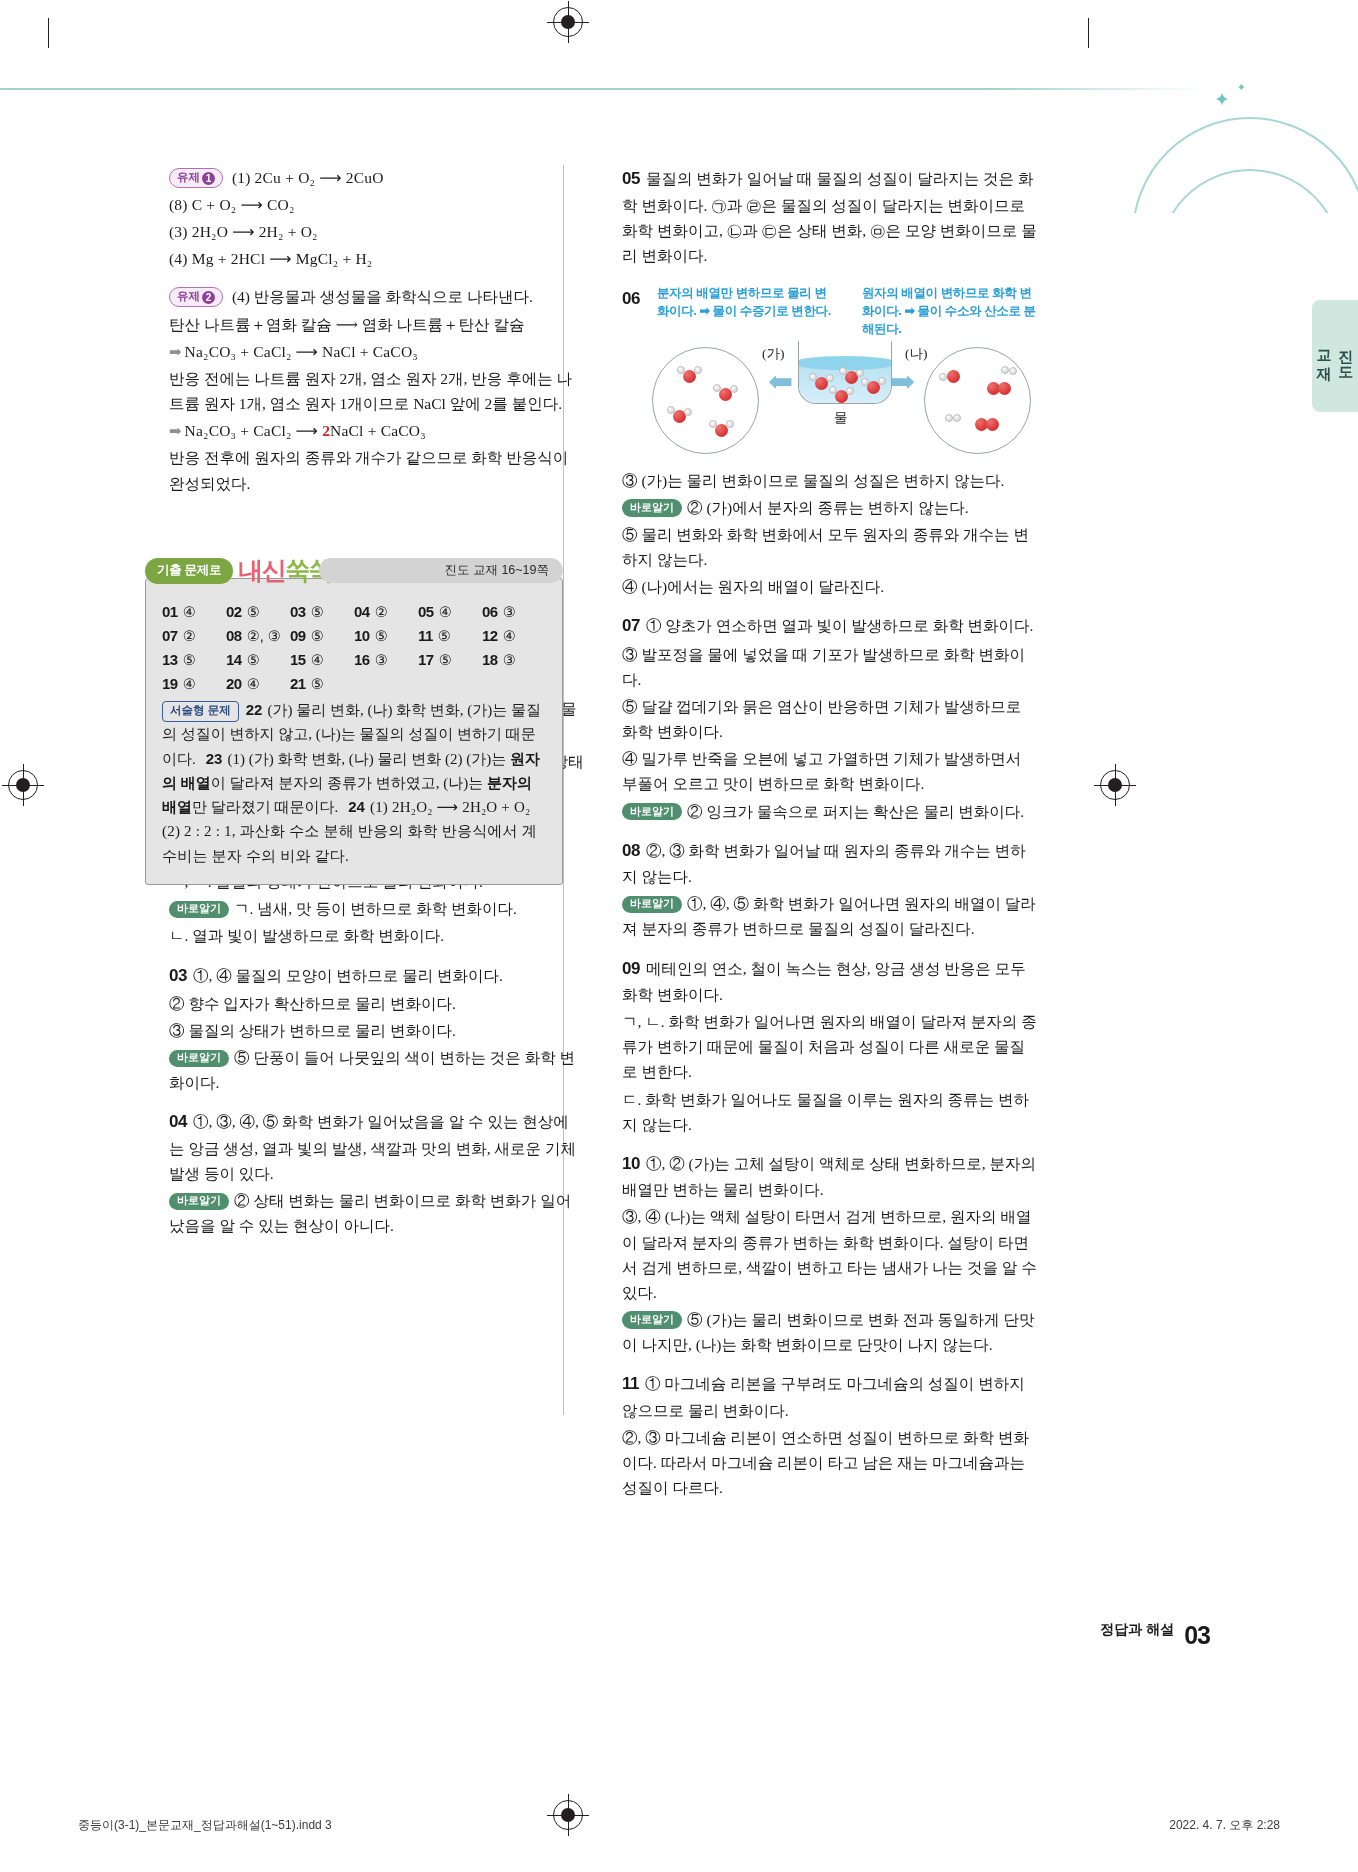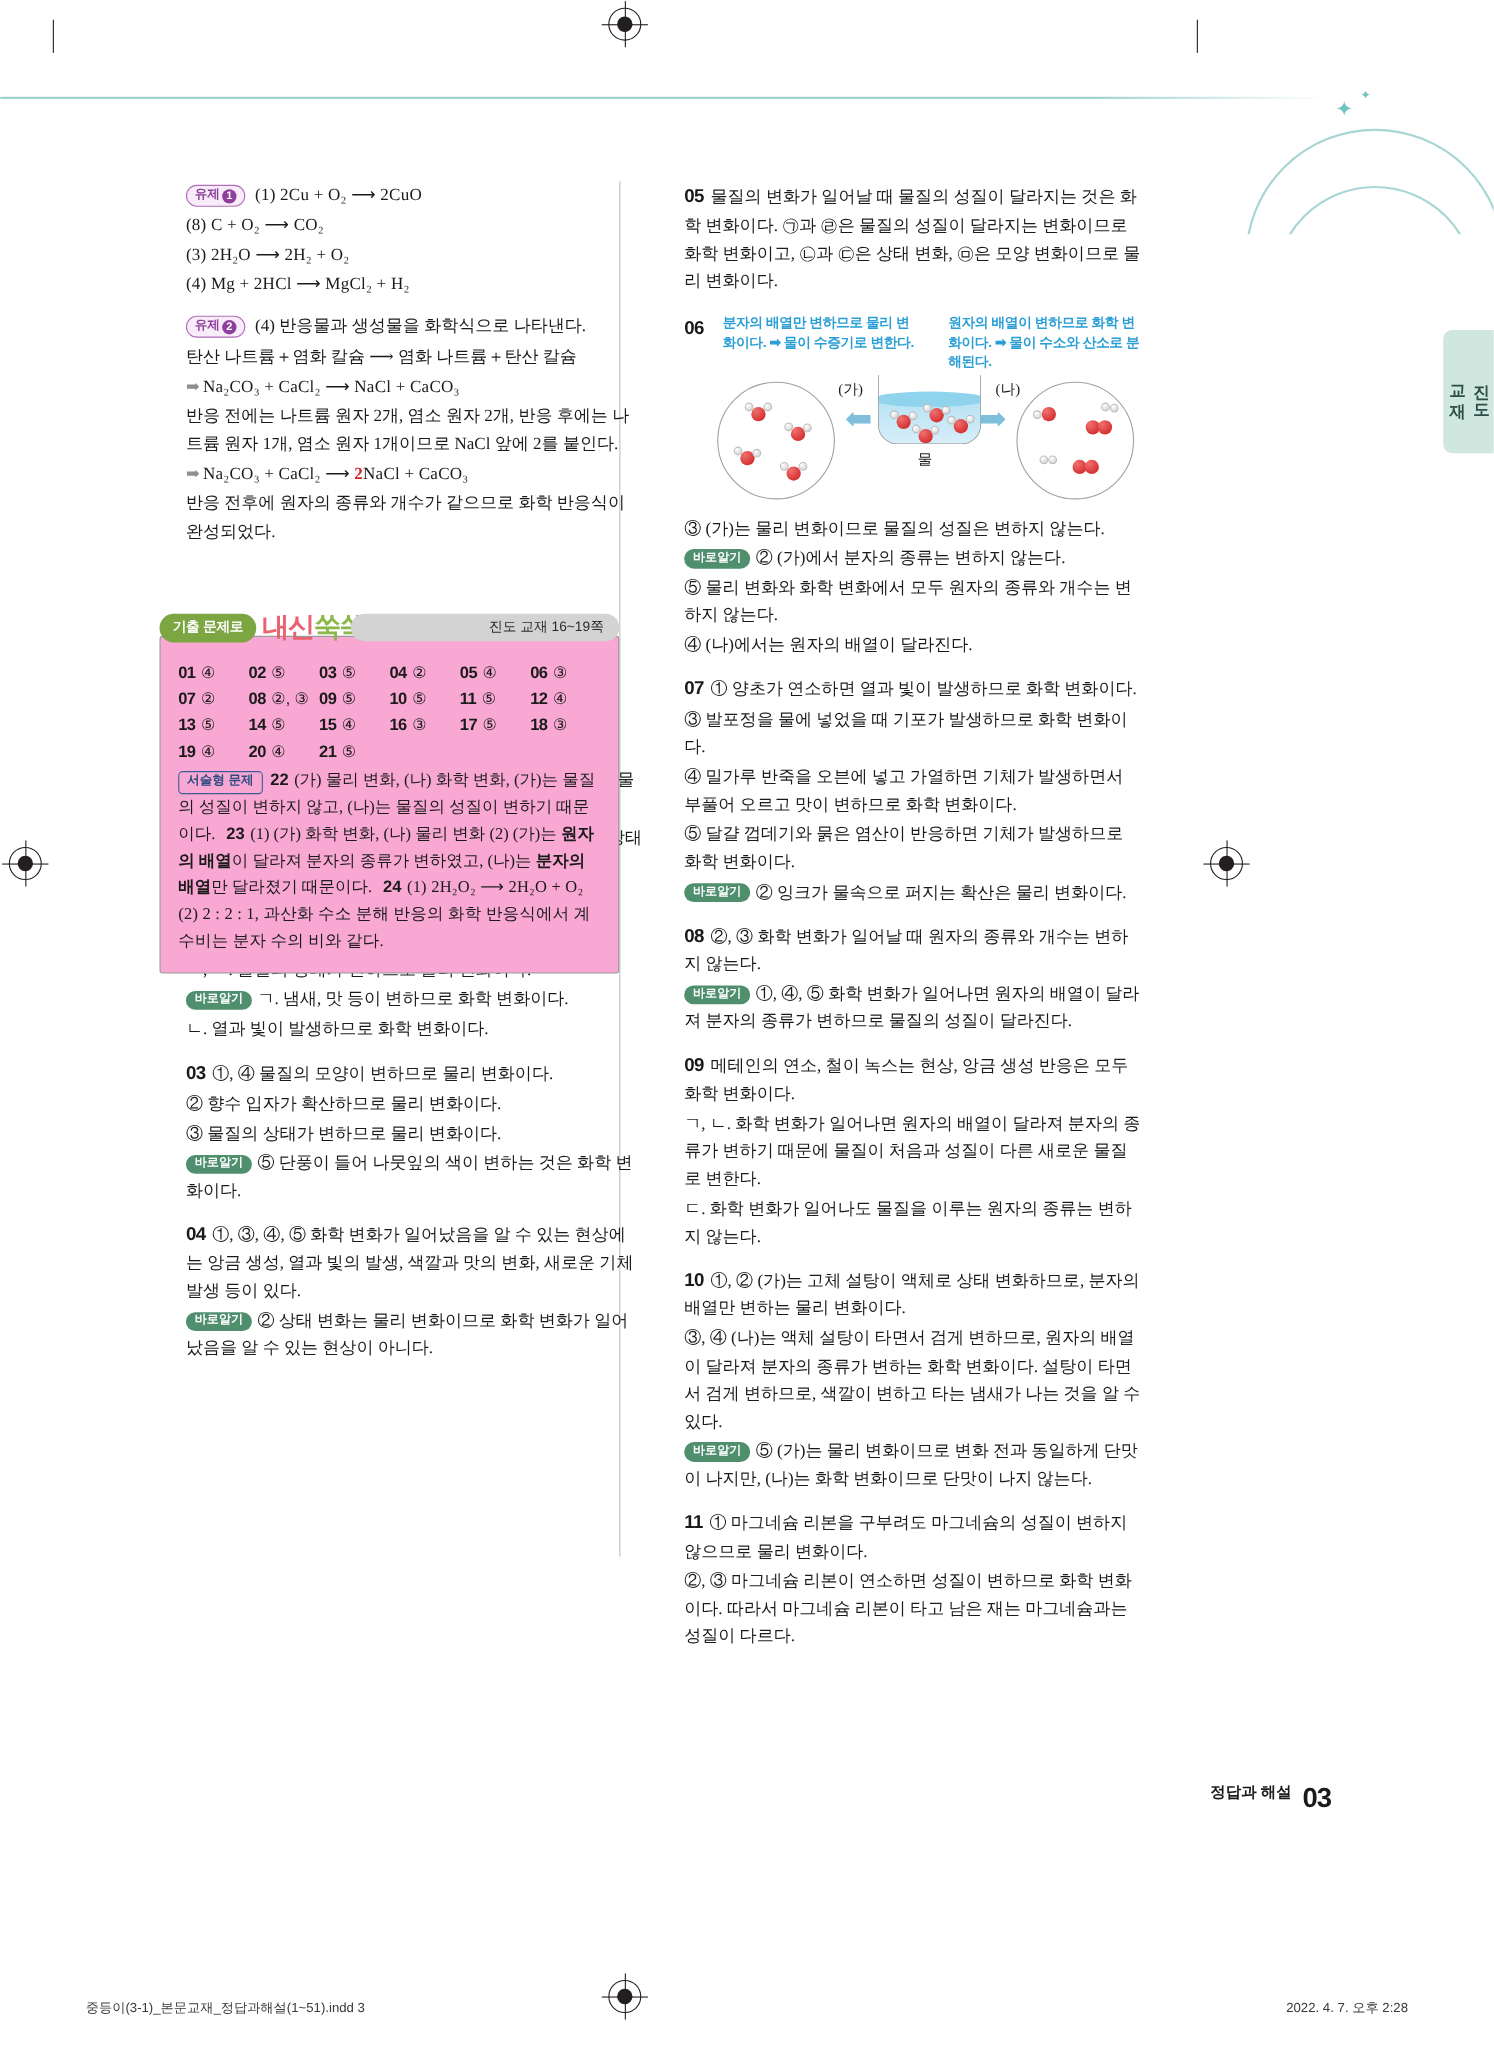--- a/index.html
+++ b/index.html
@@ -238,21 +238,21 @@
     font-size: 12.5px;
     color: #2b2b2b;
     margin-left: -18px;
     box-sizing: border-box;
   }
   .naesin-body {
     border: 1.2px solid #9a9a9a;
     border-radius: 3px;
     margin-top: -14px;
     padding: 24px 16px 14px 16px;
-    background: #f9a8d4;
+    background: #e5e5e5;
   }
   .ans-grid {
     display: grid;
     grid-template-columns: repeat(6, 1fr);
     row-gap: 7px;
     margin-bottom: 6px;
   }
   .ans-cell {
     font-family: "Liberation Sans", sans-serif;
     font-size: 15px;
@@ -582,22 +582,22 @@
       <p>③ (가)는 물리 변화이므로 물질의 성질은 변하지 않는다.</p>
       <p><span class="chip-baro">바로알기</span><span>② (가)에서 분자의 종류는 변하지 않는다.</span></p>
       <p>⑤ 물리 변화와 화학 변화에서 모두 원자의 종류와 개수는 변하지 않는다.</p>
       <p>④ (나)에서는 원자의 배열이 달라진다.</p>
     </div>
   </div>
 
   <div class="blk">
     <p><span class="qnum">07</span><span>① 양초가 연소하면 열과 빛이 발생하므로 화학 변화이다.</span></p>
     <p>③ 발포정을 물에 넣었을 때 기포가 발생하므로 화학 변화이다.</p>
+    <p>⑤ 달걀 껍데기와 묽은 염산이 반응하면 기체가 발생하므로 화학 변화이다.</p>
     <p>④ 밀가루 반죽을 오븐에 넣고 가열하면 기체가 발생하면서 부풀어 오르고 맛이 변하므로 화학 변화이다.</p>
-    <p>⑤ 달걀 껍데기와 묽은 염산이 반응하면 기체가 발생하므로 화학 변화이다.</p>
     <p><span class="chip-baro">바로알기</span><span>② 잉크가 물속으로 퍼지는 확산은 물리 변화이다.</span></p>
   </div>
 
   <div class="blk">
     <p><span class="qnum">08</span><span>②, ③ 화학 변화가 일어날 때 원자의 종류와 개수는 변하지 않는다.</span></p>
     <p><span class="chip-baro">바로알기</span><span>①, ④, ⑤ 화학 변화가 일어나면 원자의 배열이 달라져 분자의 종류가 변하므로 물질의 성질이 달라진다.</span></p>
   </div>
 
   <div class="blk">
     <p><span class="qnum">09</span><span>메테인의 연소, 철이 녹스는 현상, 앙금 생성 반응은 모두 화학 변화이다.</span></p>

